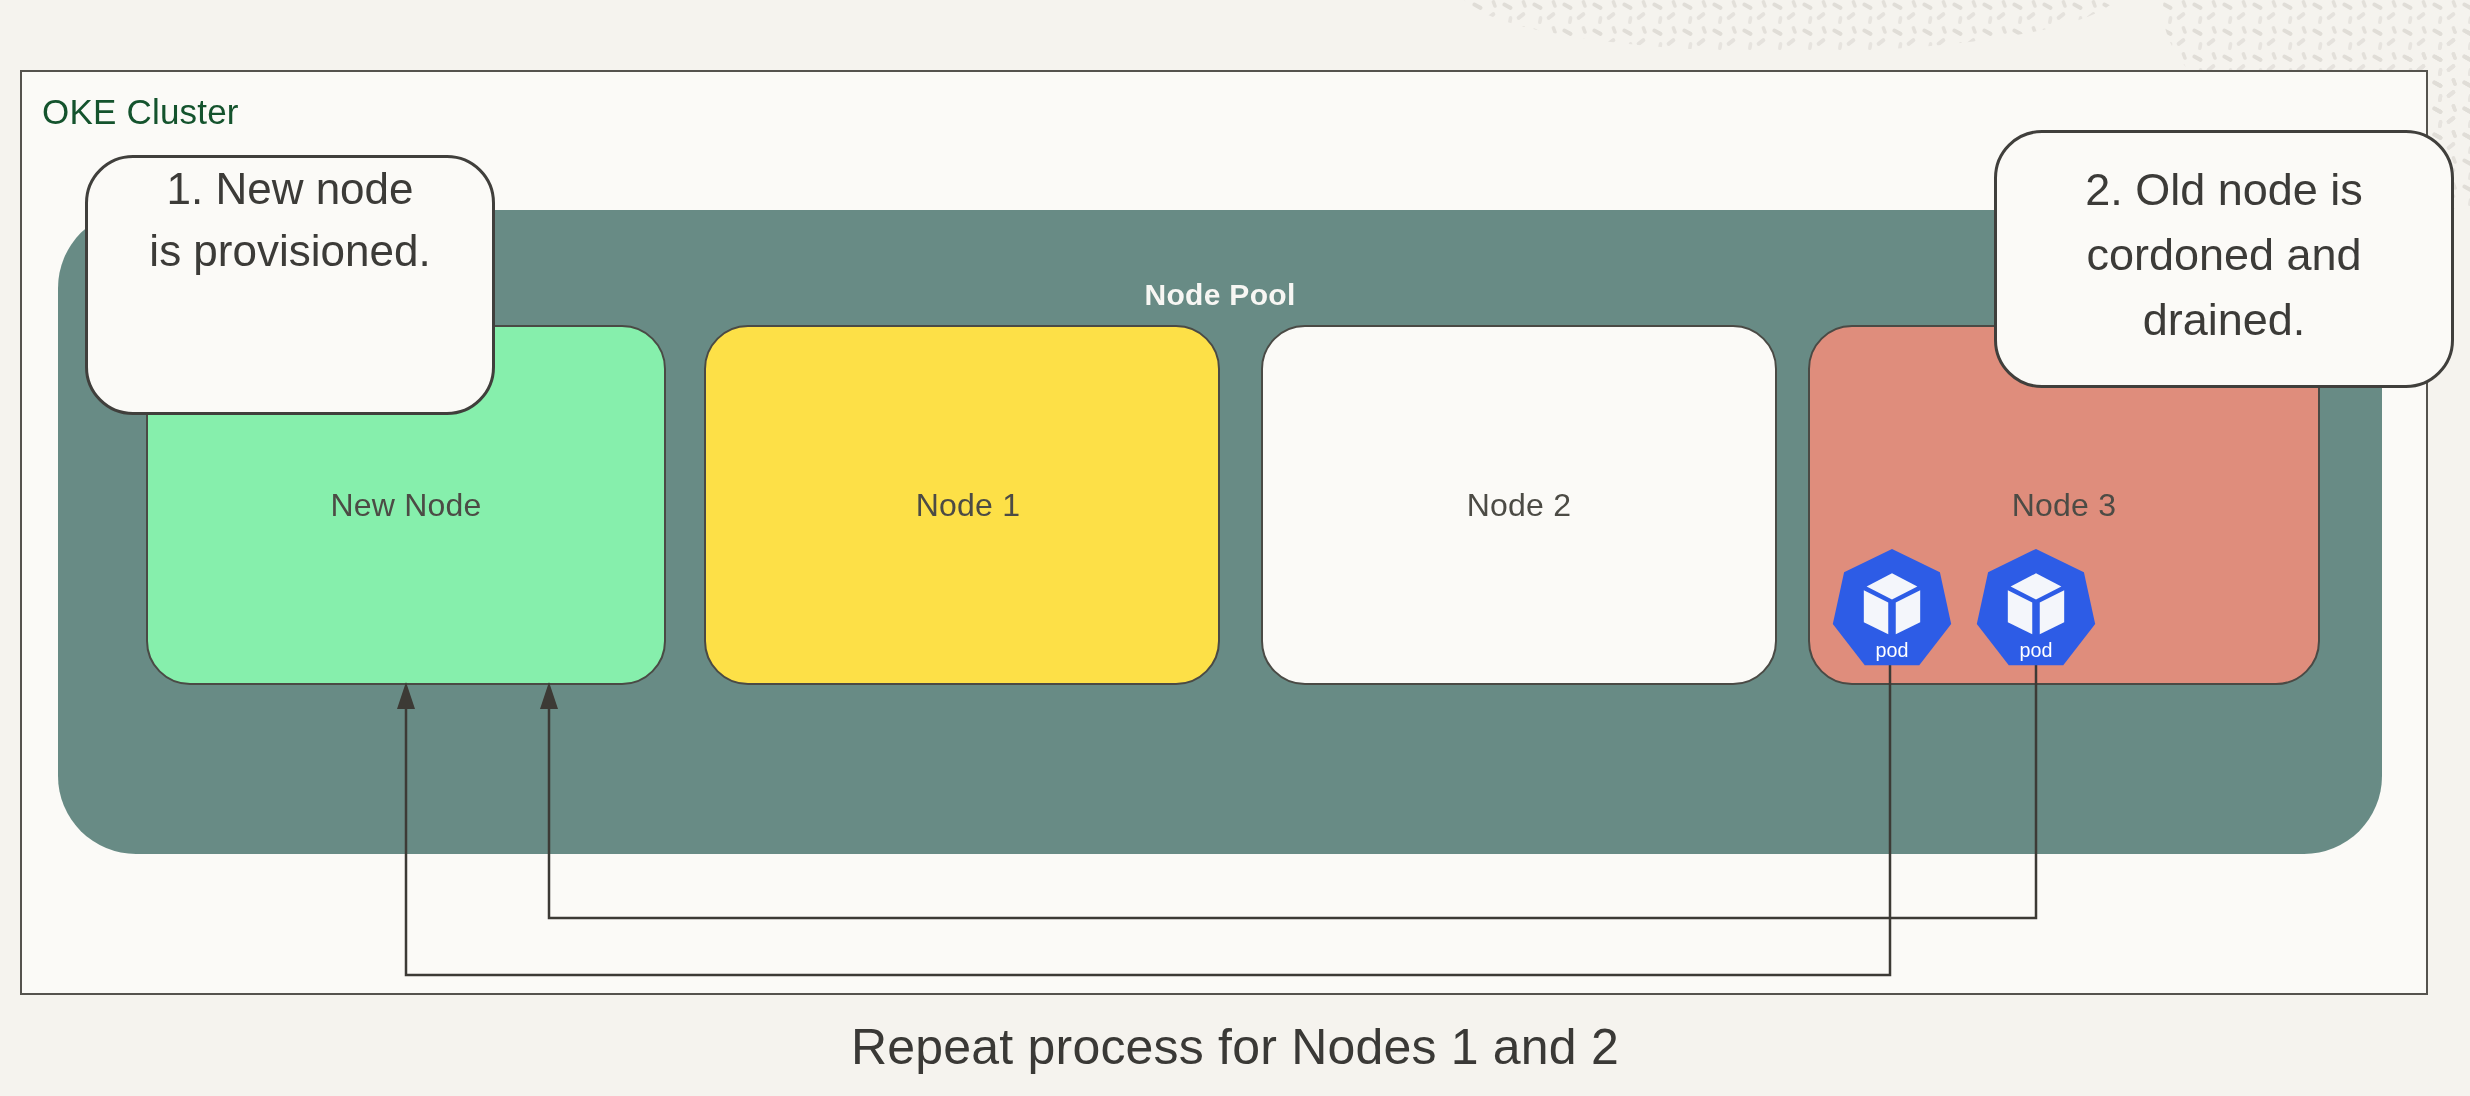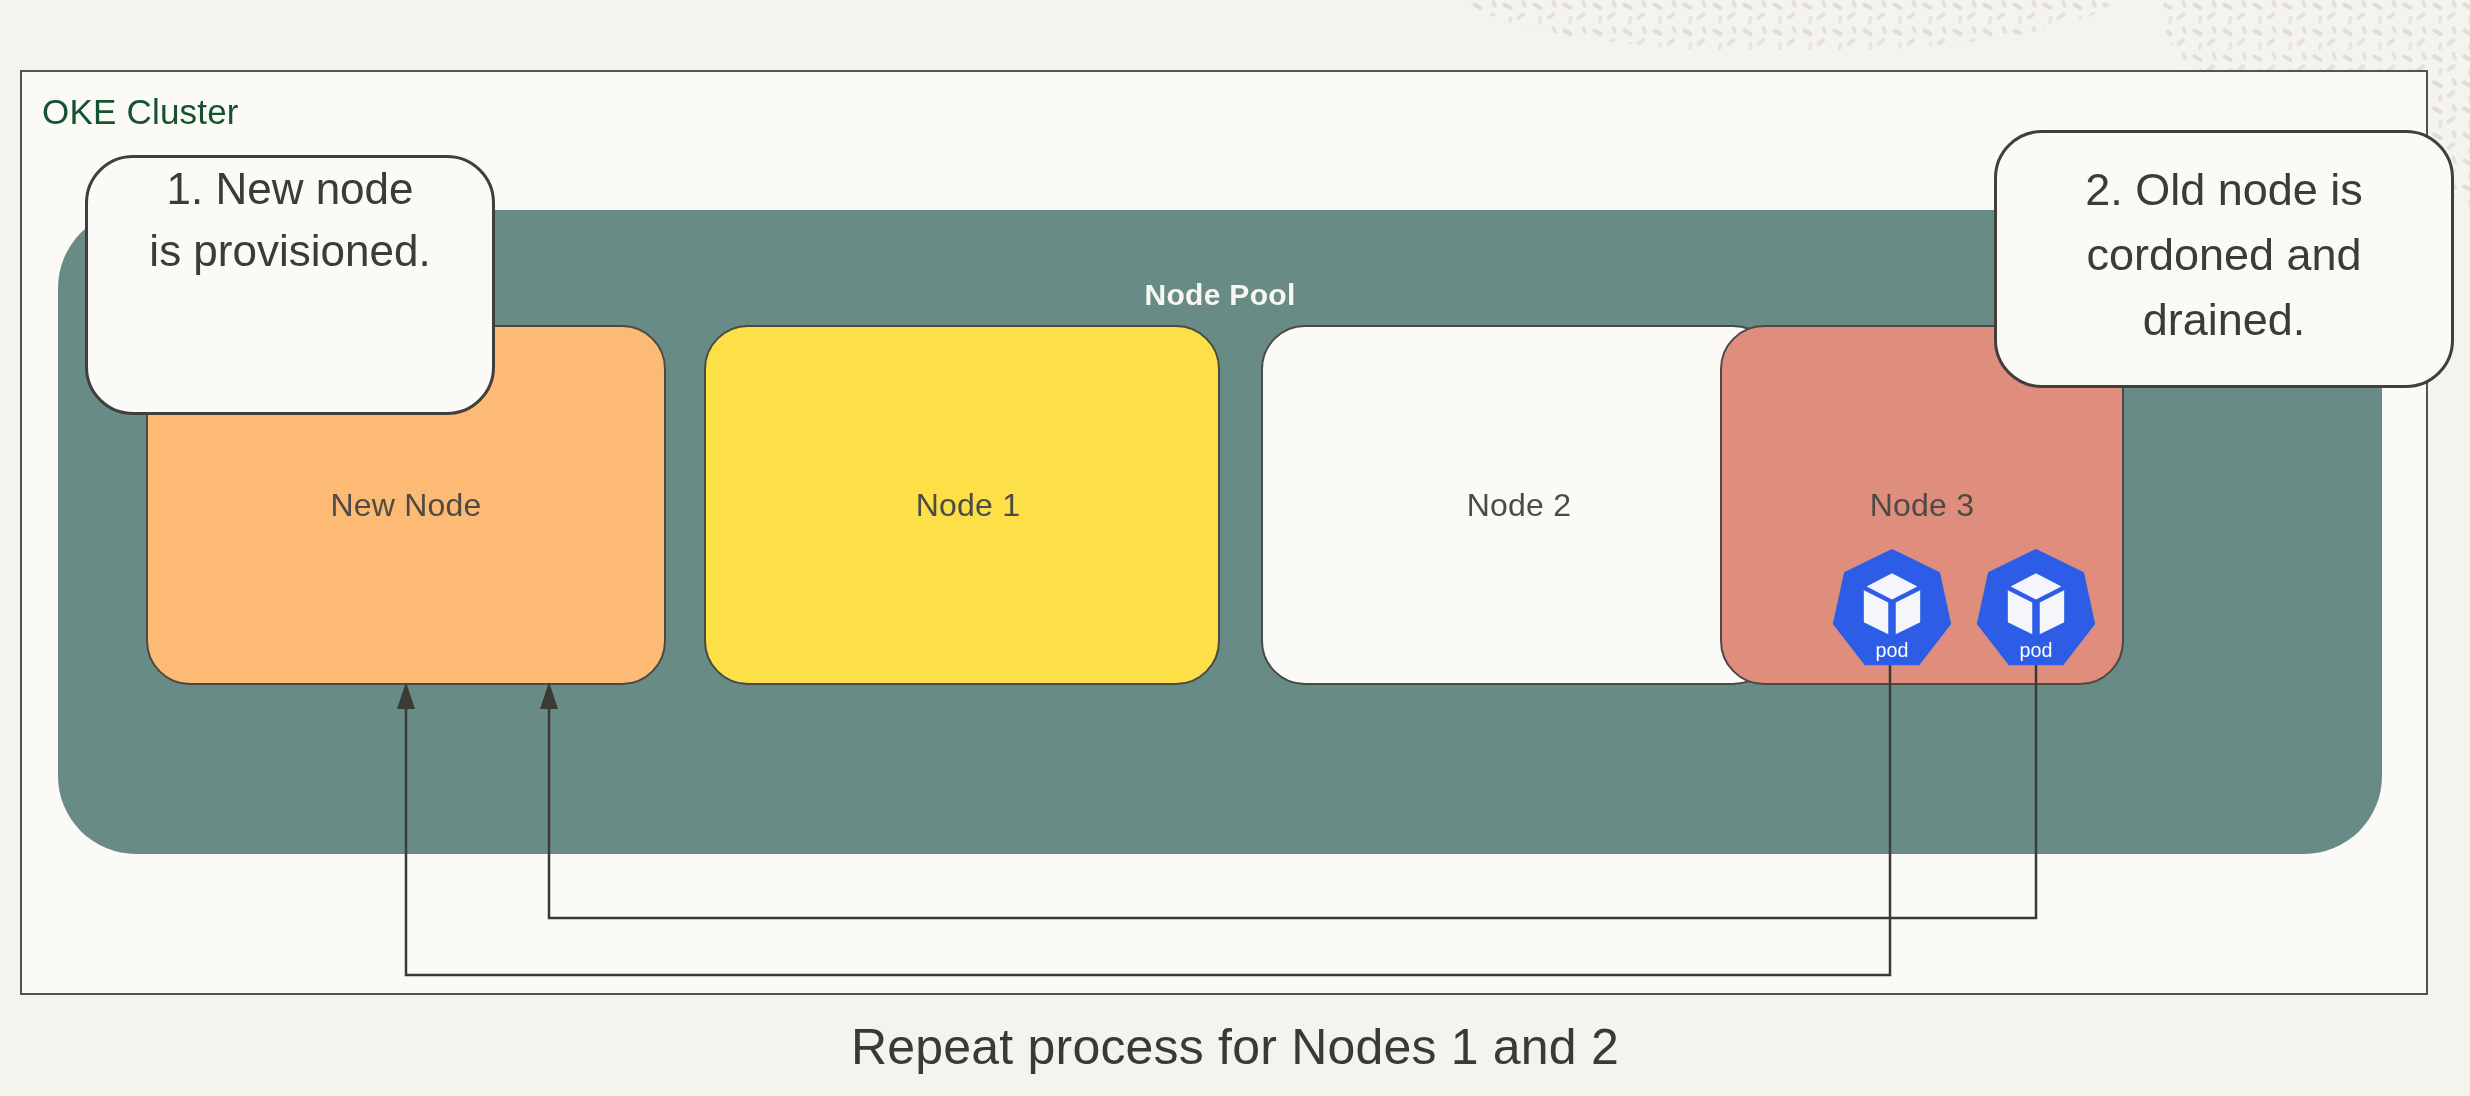--- a/index.html
+++ b/index.html
@@ -28,24 +28,24 @@
     position:absolute;left:58px;top:250px;width:2324px;text-align:center;
     font-size:30px;font-weight:bold;color:#f7f6f3;letter-spacing:.3px;margin-top:28px;
   }
   
   .node{
     position:absolute;top:325px;height:360px;border-radius:44px;
     border:2px solid #4a4a45;box-sizing:border-box;
     display:flex;align-items:center;justify-content:center;
   }
   .node-label{font-size:32px;color:#4c4b45;letter-spacing:.2px;}
-  .node-new {left:146px;width:520px;background:#fdba74;}
+  .node-new {left:146px;width:520px;background:#86efac;}
   .node-1   {left:704px;width:516px;background:#fde047;padding-left:12px;}
   .node-2   {left:1261px;width:516px;background:#fbfaf7;}
-  .node-3   {left:1720px;width:404px;background:#df8d7c;text-align:right;}
+  .node-3   {left:1808px;width:512px;background:#df8d7c;text-align:right;}
   
   .connectors{position:absolute;left:0;top:0;width:2470px;height:1096px;pointer-events:none;}
   
   .pod{position:absolute;width:132px;height:124px;}
   .pod-1{left:1826px;top:547px;}
   .pod-2{left:1970px;top:547px;}
   .pod svg{display:block;width:100%;height:100%;}
   .pod text{font-family:"Liberation Sans", sans-serif;font-size:21px;fill:#ffffff;}
   
   .callout{

